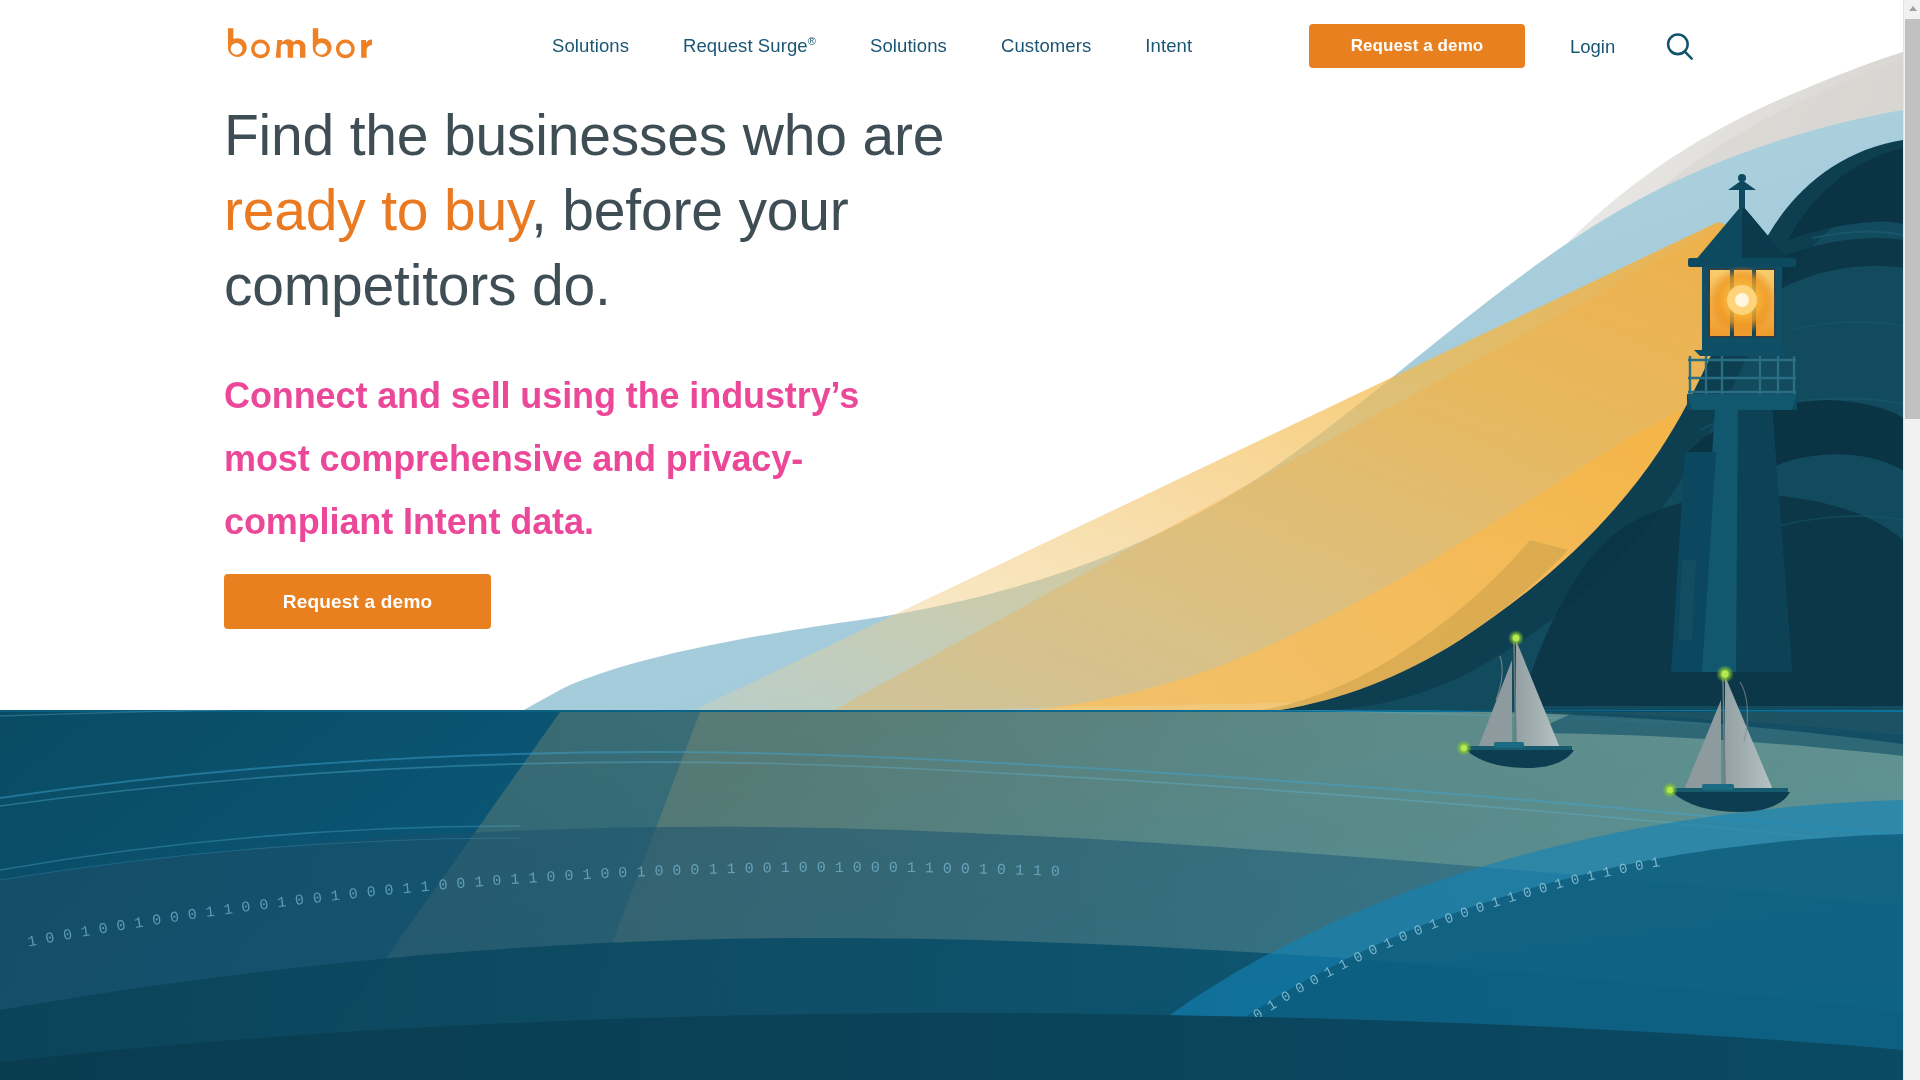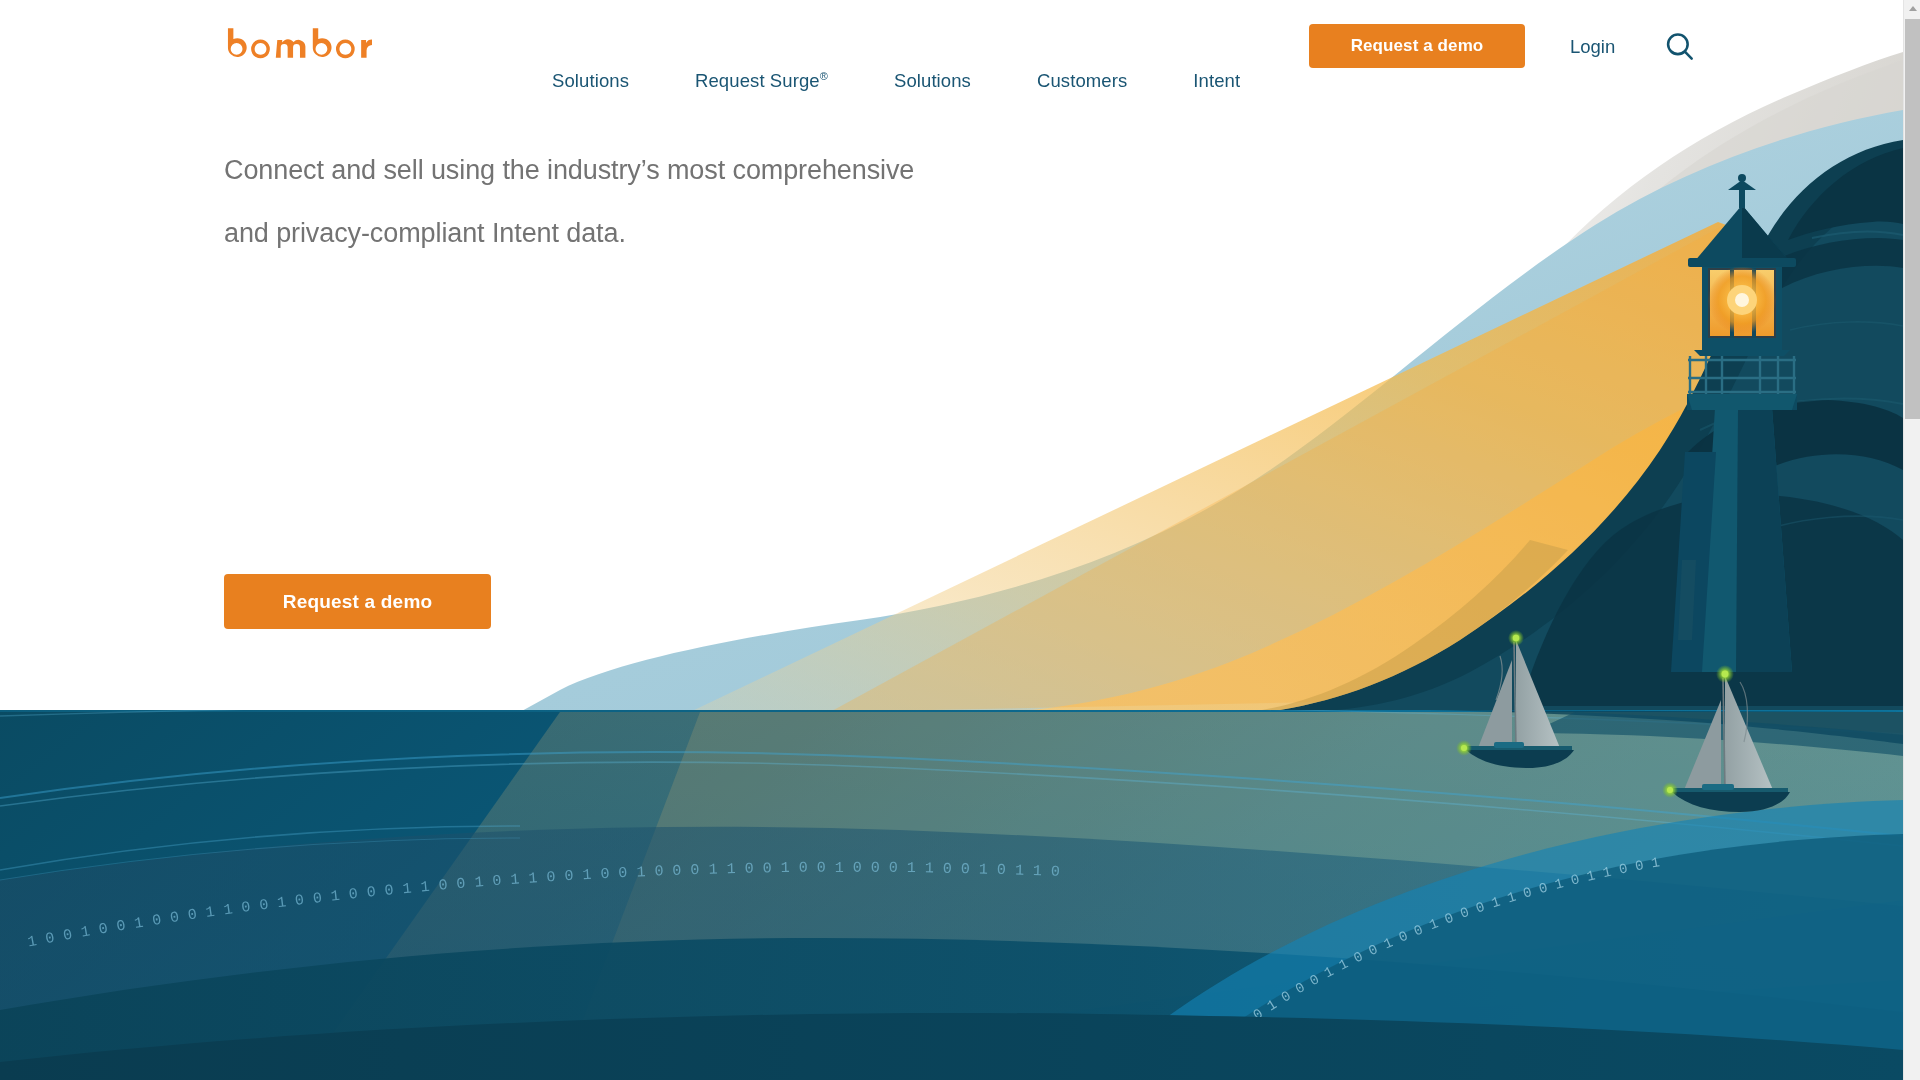--- a/index.html
+++ b/index.html
@@ -43,22 +43,22 @@
     width: 148px; height: 36px;
     display: block;
   }
   #logo svg { display:block; width:100%; height:100%; }
 
   #nav-links {
     position: absolute;
     left: 525px; top: 0;
     height: 92px;
     display: flex;
-    align-items: flex-end;
-    gap: 12px;
+    align-items: center;
+    gap: 0px;
   }
   .nav-link {
     color: #1a5573;
     font-size: 18.5px;
     font-weight: 400;
     text-decoration: none;
     white-space: nowrap;
     padding: 0 27px;
     letter-spacing: .1px;
     cursor: pointer;
@@ -118,24 +118,24 @@
     font-size: 57px;
     line-height: 75px;
     font-weight: 400;
     color: #3f4d55;
     letter-spacing: -0.2px;
   }
   #headline .hl-accent { color: #ea7a21; }
 
   #subhead {
     margin-top: 41px;
-    font-size: 27px;
+    font-size: 36px;
     line-height: 63px;
-    font-weight: 400;
-    color: #737373;
+    font-weight: 700;
+    color: #ec4899;
     letter-spacing: -0.1px;
     max-width: 730px;
   }
 
   #hero-cta {
     position: absolute;
     left: 0; top: 476px;
     width: 267px; height: 55px;
     background: #e8801f;
     border: none;
@@ -523,20 +523,21 @@
 
     <button id="nav-search" aria-label="Search">
       <svg viewBox="0 0 32 32" xmlns="http://www.w3.org/2000/svg">
         <circle cx="14" cy="13.5" r="9.2" fill="none" stroke="#12536e" stroke-width="2.4"></circle>
         <line x1="20.6" y1="20.4" x2="27" y2="27" stroke="#12536e" stroke-width="2.4" stroke-linecap="round"></line>
       </svg>
     </button>
   </nav>
 
   <div id="hero-copy">
+    <h1 id="headline"><span>Find the businesses who are </span><span class="hl-accent">ready to buy</span><span>, before your competitors do.</span></h1>
 
     <p id="subhead">Connect and sell using the industry’s most comprehensive and privacy-compliant Intent data.</p>
 
     <button id="hero-cta">
       <span>Request a demo</span>
     </button>
   </div>
 
   <div id="scrollbar-track">
     <div id="scrollbar-up">

